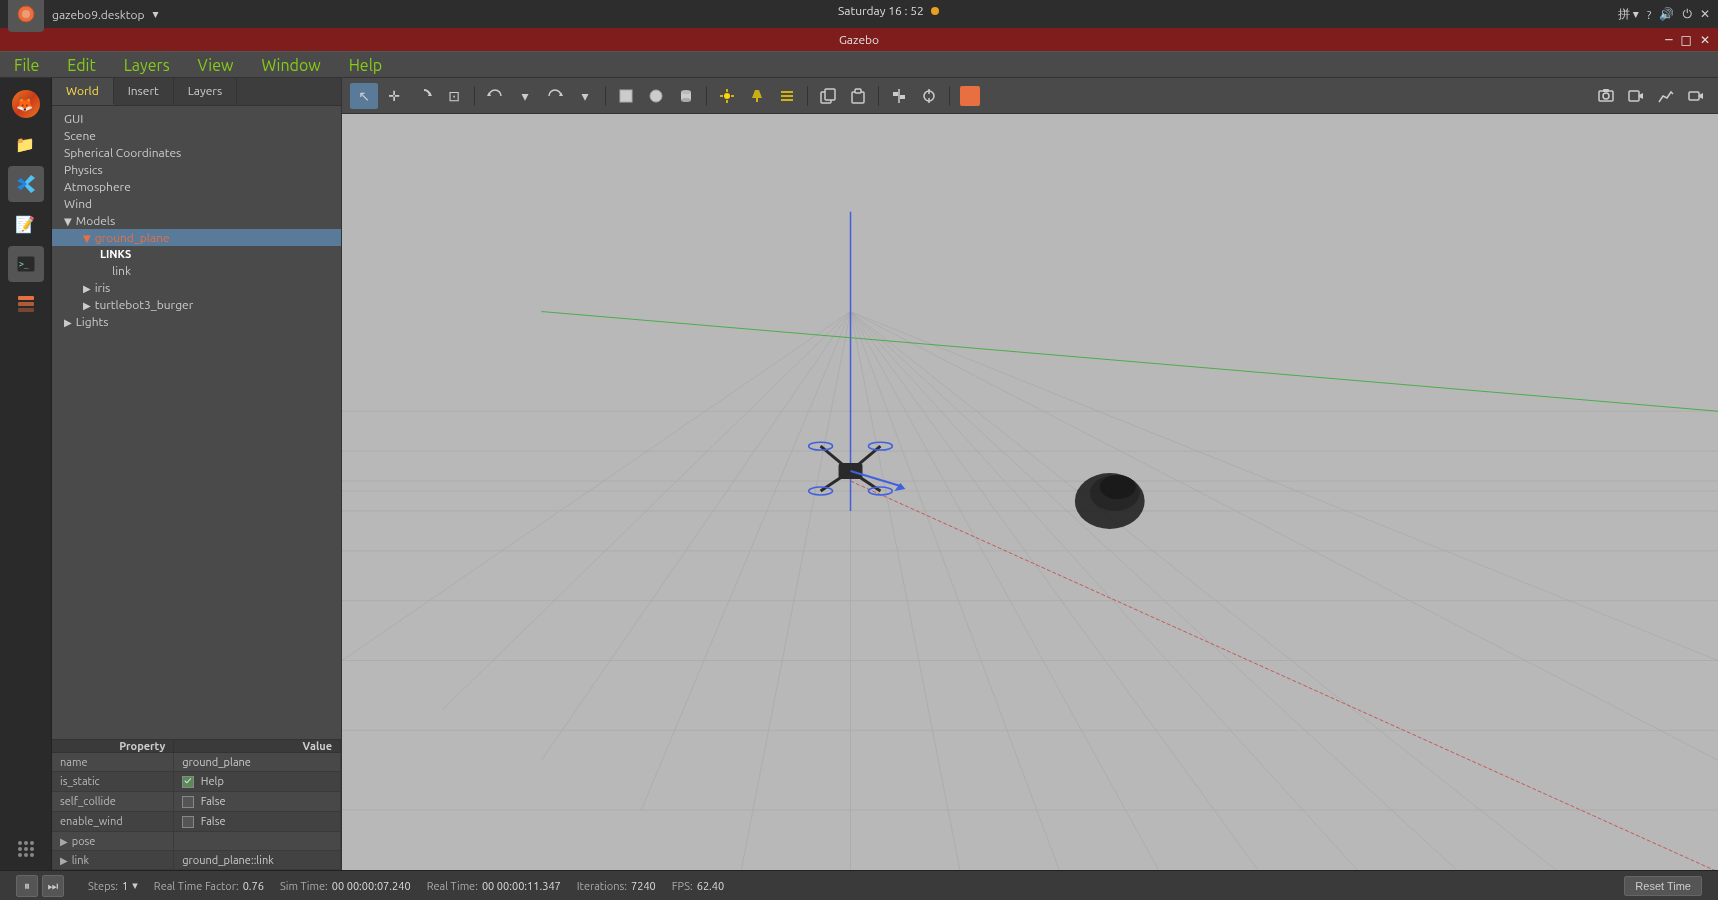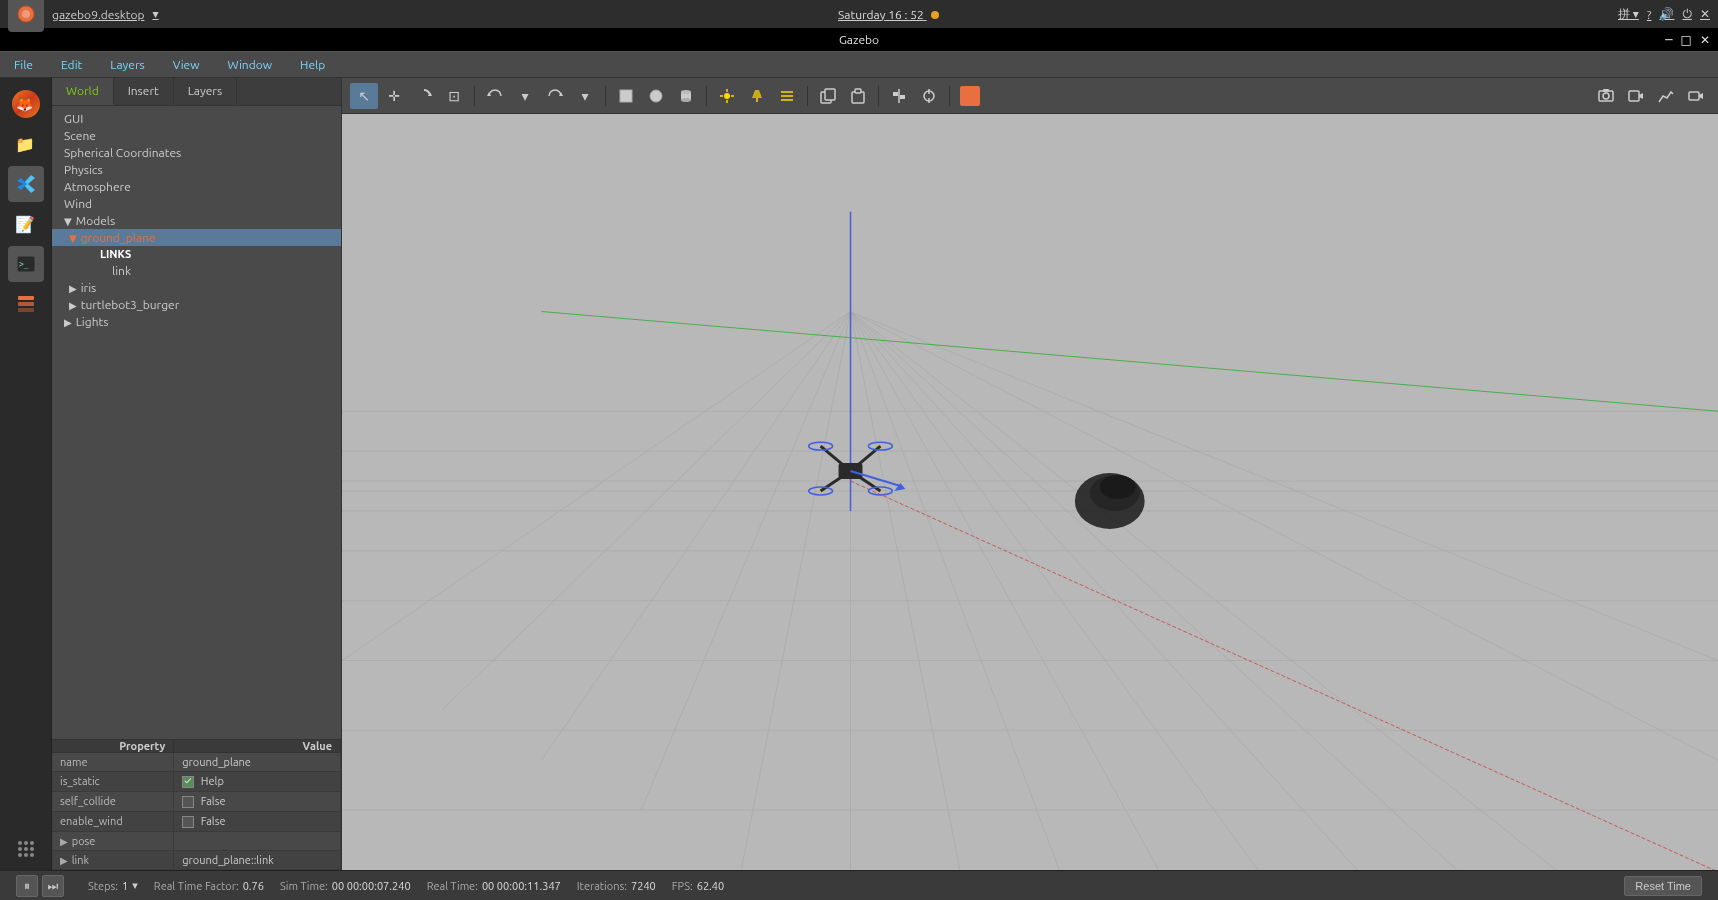--- a/index.html
+++ b/index.html
@@ -11,35 +11,33 @@
       font-size: 12px;
       color: #e0e0e0;
       overflow: hidden;
     }
 
     
     .system-bar {
       height: 28px;
       background: #2d2d2d;
       display: flex;
-      align-items: center;
       justify-content: space-between;
       padding: 4px 8px;
       color: #ccc;
       font-size: 12px;
-      text-decoration: underline;
     }
     .system-bar-left { display: flex; align-items: center; gap: 8px; }
     .system-bar-center { font-size: 12px; color: #ddd; }
     .system-bar-right { display: flex; align-items: center; gap: 8px; }
 
     
     .app-title-bar {
       height: 24px;
-      background: #000000;
+      background: #7f1d1d;
       display: flex;
       align-items: center;
       justify-content: center;
       font-size: 12px;
       color: #e0e0e0;
       border-bottom: 1px solid #555;
     }
 
     
     .menu-bar {
@@ -47,22 +45,22 @@
       background: #4a4a4a;
       display: flex;
       align-items: center;
       padding: 0 8px;
       gap: 16px;
       border-bottom: 1px solid #333;
     }
     .menu-item {
       padding: 2px 6px;
       cursor: pointer;
-      color: #7dd3fc;
-      font-size: 12px;
+      color: #84cc16;
+      font-size: 16px;
       border-radius: 2px;
     }
 
     
     .left-dock {
       width: 52px;
       background: #2a2a2a;
       display: flex;
       flex-direction: column;
       align-items: center;
@@ -100,41 +98,41 @@
     }
     .panel-tab {
       padding: 6px 14px;
       cursor: pointer;
       font-size: 12px;
       color: #ccc;
       border-right: 1px solid #333;
     }
     .panel-tab.active {
       background: #4a4a4a;
-      color: #84cc16;
+      color: #fde047;
       border-bottom: 2px solid #4a4a4a;
       text-align: right;
     }
 
     
     .world-tree {
       flex: 1;
       overflow-y: auto;
       padding: 4px 0;
     }
     .tree-item {
       padding: 2px 12px;
       cursor: pointer;
       font-size: 12px;
       color: #ccc;
       white-space: nowrap;
     }
     .tree-item.selected { background: #5a7a9a; color: #fff; }
     .tree-item-indent1 { }
-    .tree-item-indent2 { padding-left: 17px; }
+    .tree-item-indent2 { padding-left: 31px; }
     .tree-item-indent3 { padding-left: 48px; }
     .tree-item-indent4 { padding-left: 60px; }
     .tree-arrow { display: inline-block; margin-right: 4px; font-size: 10px; }
     .tree-item-bold { font-weight: bold; font-size: 11px; color: #fff; }
 
     
     .property-panel {
       border-top: 1px solid #333;
       background: #454545;
     }

